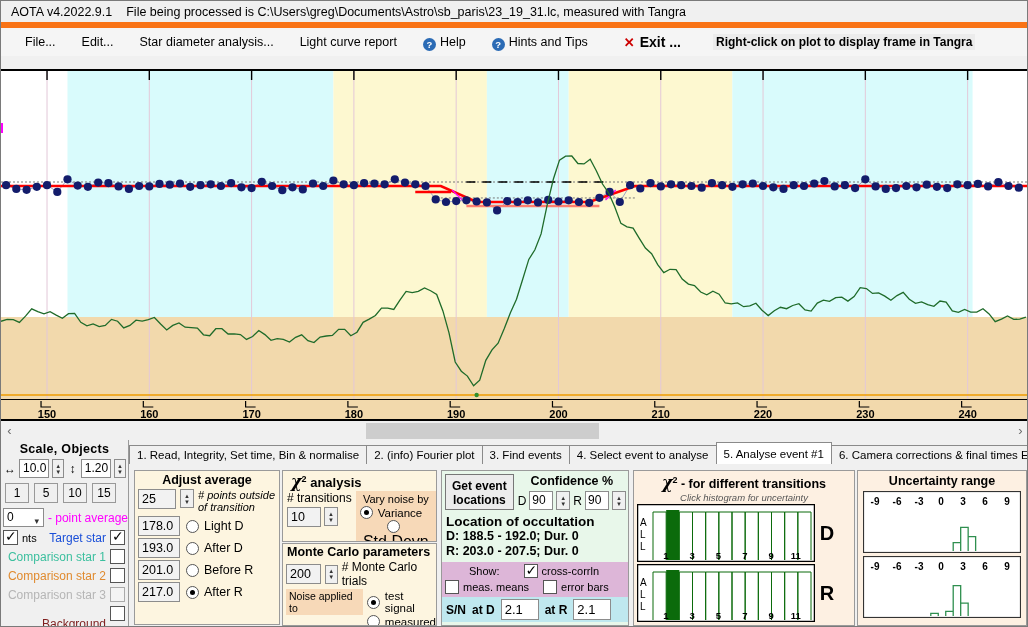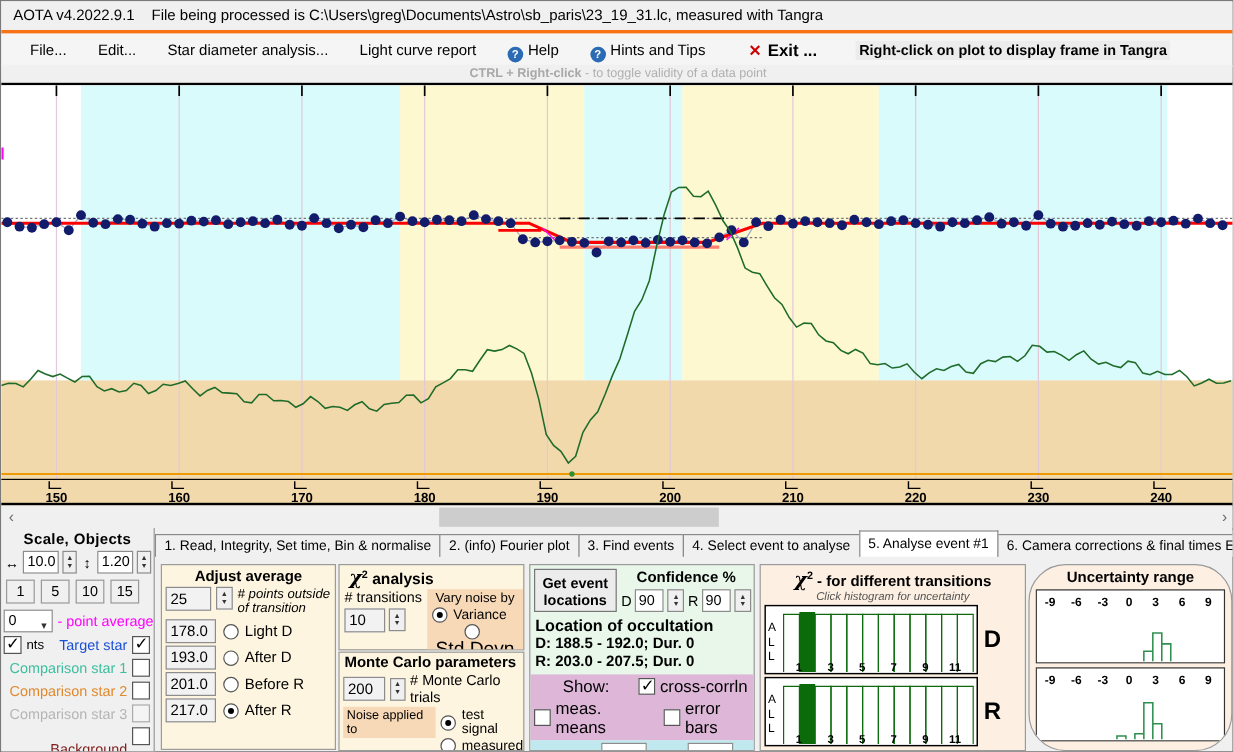--- a/index.html
+++ b/index.html
@@ -18,21 +18,21 @@
     overflow: hidden;
   }
 
   
   .titlebar {
     position: absolute; left: 0; top: 0; width: 1028px; height: 27px;
     background: #f0f0f0;
     display: flex; align-items: center;
     padding-left: 10px;
     font-size: 12.5px; color: #000;
-    border-bottom: 3px solid #f97316;
+    border-bottom: 6px solid #f97316;
   }
   .titlebar .app-ver { font-weight: 400; }
   .titlebar .file-info { margin-left: 14px; }
 
   
   .menubar {
     position: absolute; left: 0; top: 27px; width: 1028px; height: 28px;
     background: #f5f5f5;
     display: flex; align-items: center;
     font-size: 12.5px; color: #000;
@@ -236,21 +236,21 @@
   }
   .conf-title { font-weight: bold; font-size: 12.5px; text-align: center; }
   .conf-row { display: flex; align-items: center; gap: 3px; font-size: 12px; }
   .confbox {
     width: 24px; height: 19px; border: 1px solid #8c8c8c; background: #fff;
     font-size: 12px; line-height: 17px; padding-left: 2px;
   }
   .occ-title { font-weight: bold; font-size: 13.5px; padding: 4px 0 0 4px; }
   .occ-line { font-weight: bold; font-size: 12.5px; padding-left: 4px; line-height: 15px; }
   .show-band { background: #ddb6d8; padding: 2px 3px 3px 3px; margin-top: 3px; }
-  .show-row { display: flex; align-items: center; font-size: 14px; gap: 4px; }
+  .show-row { display: flex; align-items: center; font-size: 11px; gap: 4px; }
   .sn-band {
     background: #bfe8ef; display: flex; align-items: center;
     padding: 2px 4px; gap: 6px; font-size: 12px; font-weight: bold;
   }
   .snbox {
     width: 38px; height: 21px; border: 1px solid #8c8c8c; background: #fff;
     font-size: 13px; line-height: 19px; padding-left: 3px; font-weight: normal;
   }
 
   
@@ -260,21 +260,20 @@
   }
   .ct-title { text-align: center; font-weight: bold; font-size: 12.5px; padding-top: 2px; }
   .ct-sub { text-align: center; font-style: italic; font-size: 9.5px; color: #555; }
   .ct-row { display: flex; align-items: center; padding: 1px 3px; }
   .ct-letter { font-size: 20px; font-weight: bold; width: 24px; text-align: center; }
 
   
   #uncertainty {
     left: 856px; top: 469px; width: 170px; height: 156px;
     background: #fdf0e2;
-    border-radius: 31px;
   }
   .un-title { text-align: center; font-weight: bold; font-size: 12.5px; padding-top: 3px; }
 
   .nosel { user-select: none; }
 </style>
 </head>
 <body>
 
 <div id="app" class="nosel">
 
@@ -293,24 +292,20 @@
     </div>
     <div class="menu-item">
       <span class="menu-icon-circle">?</span><span>Hints and Tips</span>
     </div>
     <div class="menu-item exit-item">
       <span class="exit-x">✕</span><span>Exit ...</span>
     </div>
     <div class="rightclick-hint">Right-click on plot to display frame in Tangra</div>
   </div>
 
-  <div class="ctrl-hint">
-    <b>CTRL + Right-click</b>
-    <span>-  to toggle validity of a data point</span>
-  </div>
 
   <div class="plot-wrap">
     <svg class="plot-svg" id="plot" width="1028" height="330" viewBox="0 0 1028 330">
         <rect x="0" y="0" width="66.48756218905473" height="246" fill="#ffffff"></rect>
         <rect x="66.48756218905473" y="0" width="265.9502487562189" height="246" fill="#d9fbfc"></rect>
         <rect x="332.43781094527367" y="0" width="153.4328358208955" height="246" fill="#fdf8d0"></rect>
         <rect x="485.87064676616916" y="0" width="81.83084577114431" height="246" fill="#d9fbfc"></rect>
         <rect x="567.7014925373135" y="0" width="163.6616915422885" height="246" fill="#fdf8d0"></rect>
         <rect x="731.363184079602" y="0" width="240.37810945273634" height="246" fill="#d9fbfc"></rect>
         <rect x="971.7412935323383" y="0" width="56.25870646766168" height="246" fill="#ffffff"></rect>

